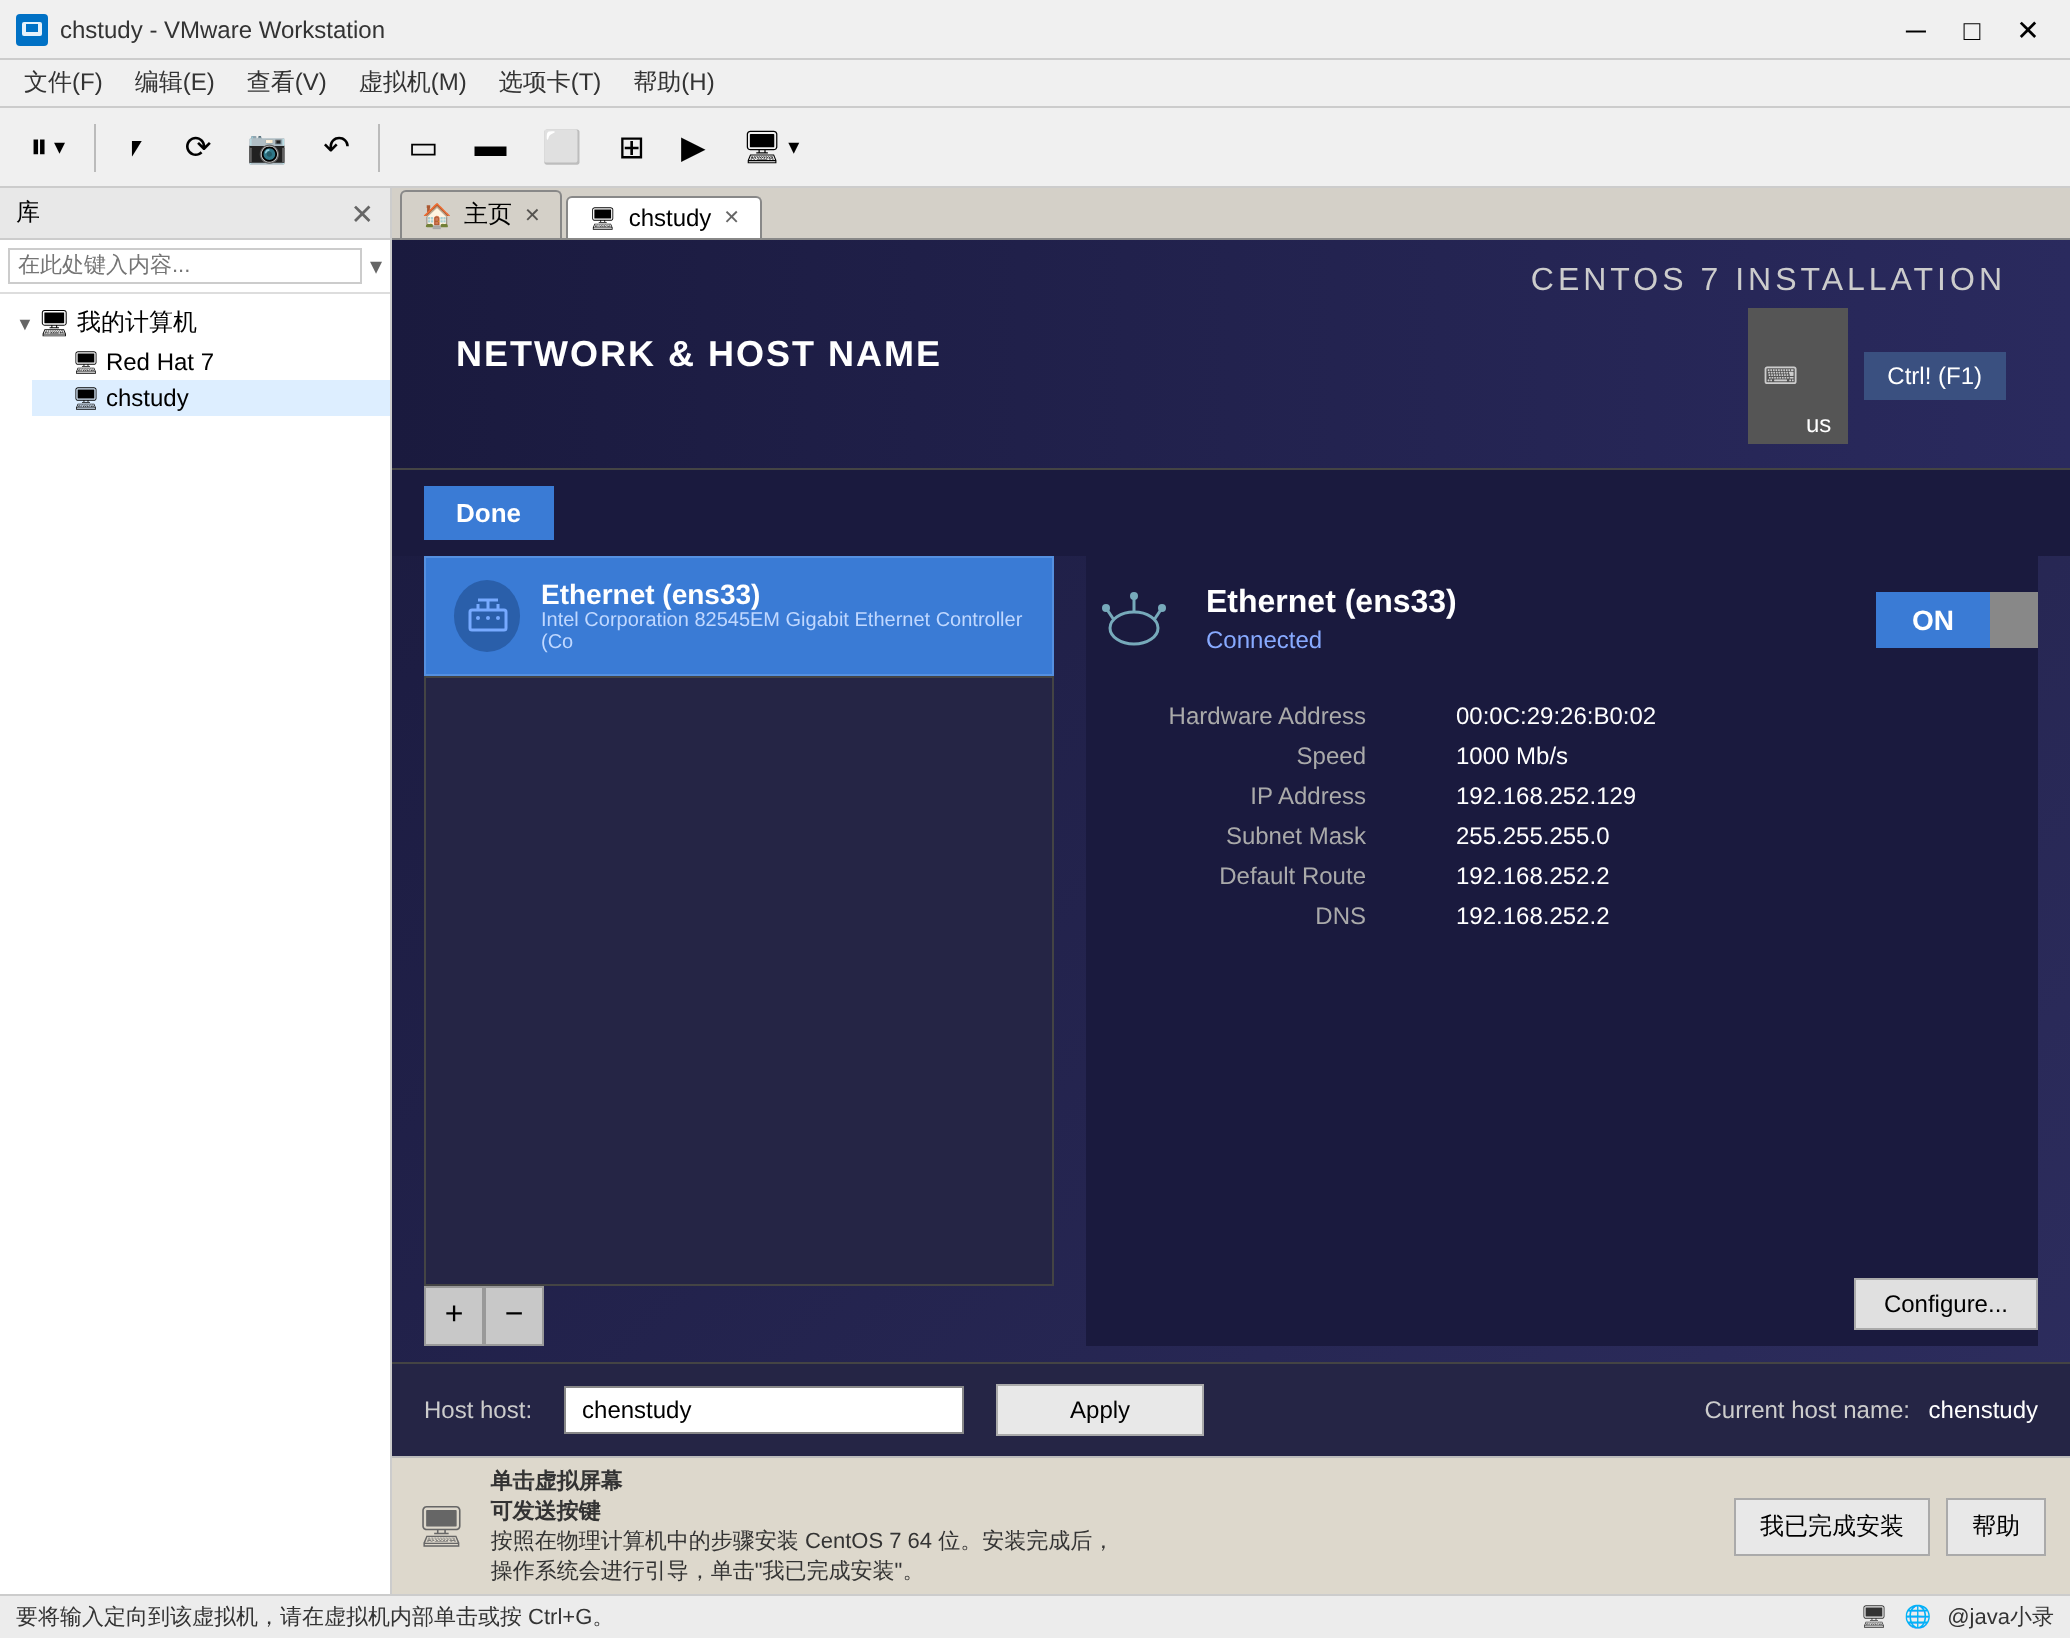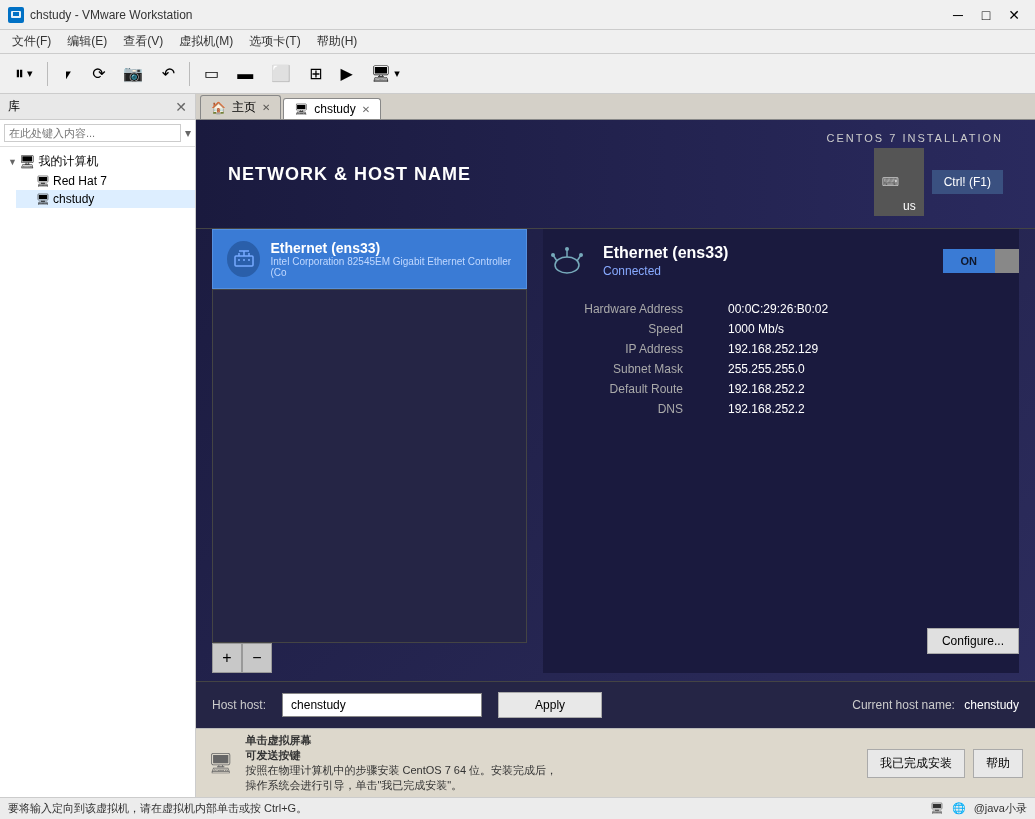--- a/index.html
+++ b/index.html
@@ -134,21 +134,21 @@
     
     .installer-header {
       background: linear-gradient(to right, #1a1a3e, #2a2a5e);
       padding: 12px 32px;
       display: flex;
       justify-content: space-between;
       align-items: center;
       border-bottom: 1px solid #444;
     }
     .installer-title { color: #fff; font-size: 18px; font-weight: bold; letter-spacing: 1px; }
-    .installer-subtitle { color: #ccc; font-size: 11px; text-align: right; letter-spacing: 2px; }
+    .installer-subtitle { color: #ccc; font-size: 16px; text-align: right; letter-spacing: 2px; }
 
     .done-bar {
       padding: 8px 16px;
       background: #1a1a3e;
     }
     .done-btn {
       background: #3a7bd5;
       color: white;
       border: none;
       padding: 6px 16px;
@@ -220,24 +220,24 @@
     .details-header {
       display: flex;
       align-items: center;
       justify-content: space-between;
       padding: 8px 0 6px;
     }
     .details-adapter-name { color: #fff; font-size: 16px; font-weight: bold; }
     .details-status { color: #8af; font-size: 12px; margin-top: 2px; }
     .toggle-on {
       background: #3a7bd5;
-      color: #0f172a;
+      color: #ffffff;
       border: none;
       padding: 6px 18px;
-      font-size: 11px;
+      font-size: 14px;
       font-weight: bold;
       cursor: pointer;
       display: flex; align-items: center;
     }
     .toggle-off-part {
       background: #888;
       color: white;
       border: none;
       padding: 6px 12px;
       font-size: 13px;
@@ -464,20 +464,23 @@
             <div style="display:flex; align-items:center; gap:8px; margin-top:4px; justify-content:flex-end;">
               <div style="background:#555; padding:3px 8px; display:flex; align-items:center; gap:4px;">
                 <span style="color:#ccc; font-size:12px;">⌨</span>
                 <span style="color:#fff; font-size:12px;margin-top:48px;">us</span>
               </div>
               <button style="background:#3a5080; color:white; border:none; padding:5px 12px; cursor:pointer; font-size:12px;">Ctrl! (F1)</button>
             </div>
           </div>
         </div>
 
+        <div class="done-bar">
+          <button class="done-btn">Done</button>
+        </div>
 
         <div class="network-main">
 
           <div class="adapter-list">
             <div class="adapter-item">
               <div class="adapter-icon">
                 <svg width="22" height="22" viewBox="0 0 22 22">
                   <rect x="2" y="8" width="18" height="10" rx="1" fill="none" stroke="#7af" stroke-width="1.5"></rect>
                   <line x1="6" y1="8" x2="6" y2="5" stroke="#7af" stroke-width="1.5"></line>
                   <line x1="11" y1="8" x2="11" y2="3" stroke="#7af" stroke-width="1.5"></line>
@@ -545,21 +548,21 @@
               <div class="detail-row">
                 <span class="detail-label">Default Route</span>
                 <span class="detail-value">192.168.252.2</span>
               </div>
               <div class="detail-row">
                 <span class="detail-label">DNS</span>
                 <span class="detail-value">192.168.252.2</span>
               </div>
             </div>
 
-            <div style="display:flex; justify-content:flex-end; padding-bottom:19px;">
+            <div style="display:flex; justify-content:flex-end; padding-bottom:8px;">
               <button class="configure-btn">Configure...</button>
             </div>
           </div>
         </div>
 
         <div class="hostname-bar">
           <span class="hostname-label">Host host:</span>
           <input type="text" class="hostname-input" value="chenstudy" style="">
           <button class="apply-btn">Apply</button>
           <div class="current-hostname">

